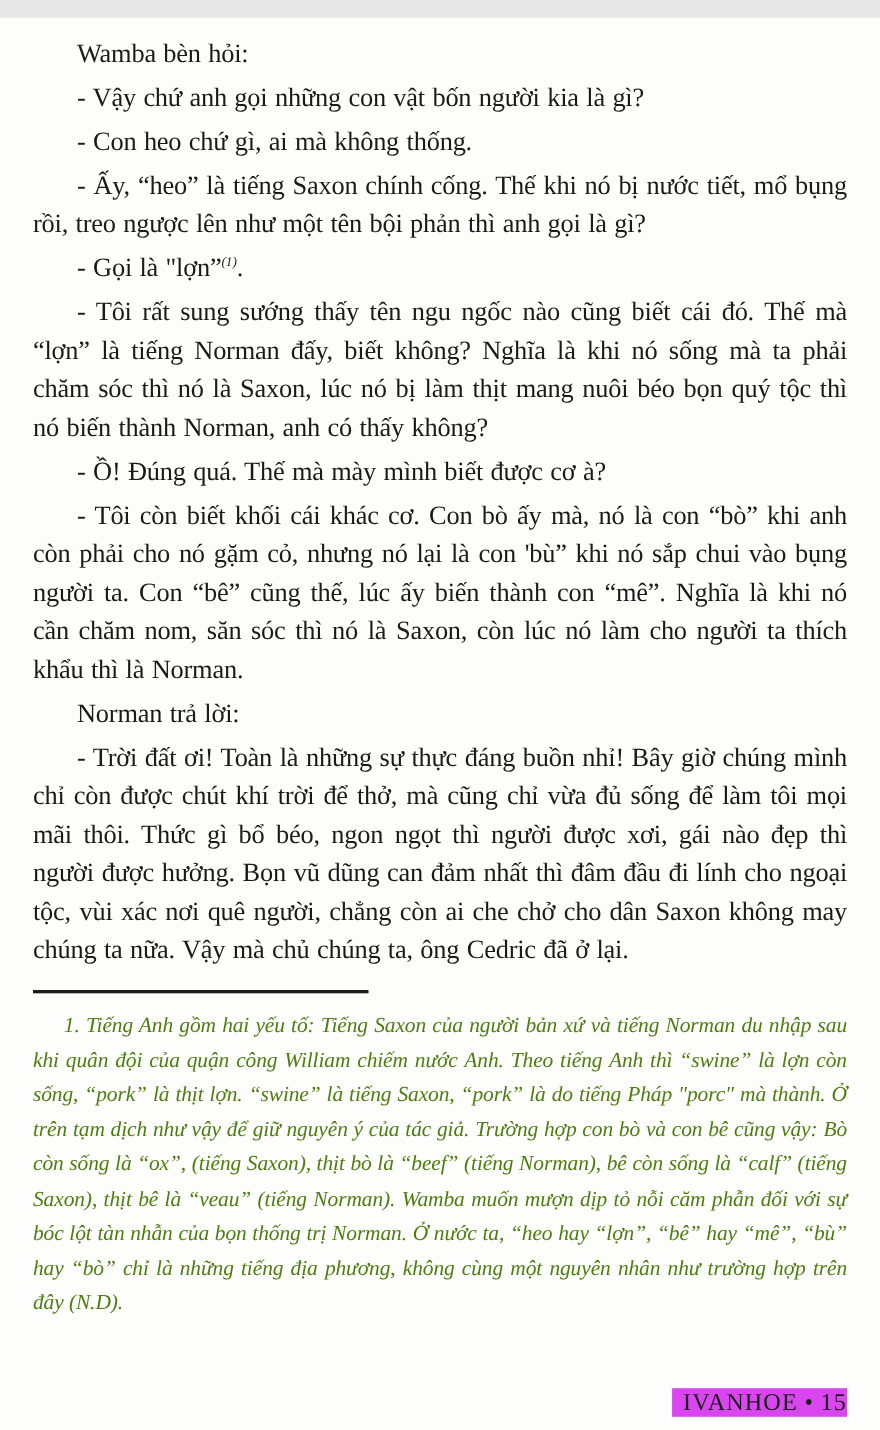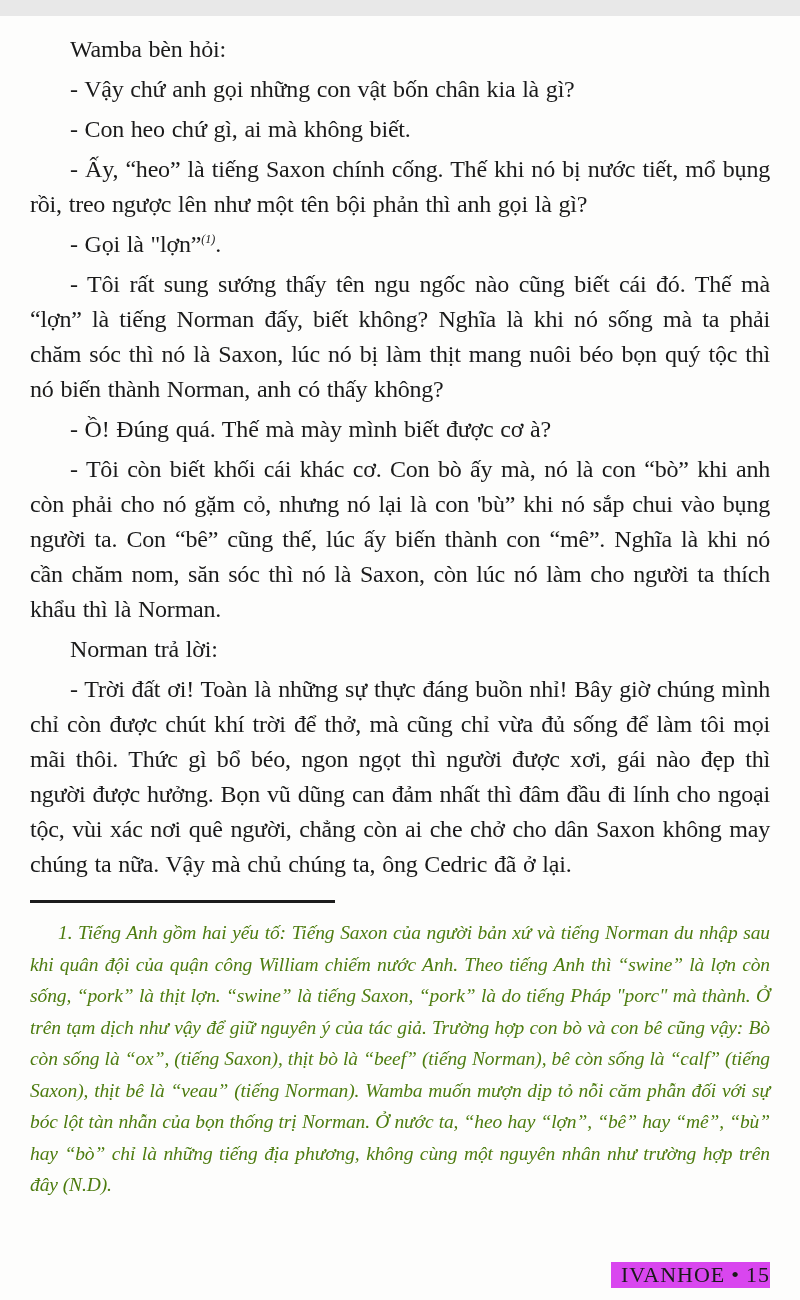--- a/index.html
+++ b/index.html
@@ -68,22 +68,22 @@
     padding: 0 6px;
   }
 </style>
 </head>
 <body>
 
 <div class="page">
 
   <div class="body-text">
     <p>Wamba bèn hỏi:</p>
-    <p>- Vậy chứ anh gọi những con vật bốn chân kia là gì?</p>
-    <p>- Con heo chứ gì, ai mà không biết.</p>
+    <p>- Vậy chứ anh gọi những con vật bốn người kia là gì?</p>
+    <p>- Con heo chứ gì, ai mà không thống.</p>
     <p>- Ấy, “heo” là tiếng Saxon chính cống. Thế khi nó bị nước tiết, mổ bụng rồi, treo ngược lên như một tên bội phản thì anh gọi là gì?</p>
     <p><span>- Gọi là "lợn”</span><sup class="fnref">(1)</sup><span>.</span></p>
     <p>- Tôi rất sung sướng thấy tên ngu ngốc nào cũng biết cái đó. Thế mà “lợn” là tiếng Norman đấy, biết không? Nghĩa là khi nó sống mà ta phải chăm sóc thì nó là Saxon, lúc nó bị làm thịt mang nuôi béo bọn quý tộc thì nó biến thành Norman, anh có thấy không?</p>
     <p>- Ồ! Đúng quá. Thế mà mày mình biết được cơ à?</p>
     <p>- Tôi còn biết khối cái khác cơ. Con bò ấy mà, nó là con “bò” khi anh còn phải cho nó gặm cỏ, nhưng nó lại là con 'bù” khi nó sắp chui vào bụng người ta. Con “bê” cũng thế, lúc ấy biến thành con “mê”. Nghĩa là khi nó cần chăm nom, săn sóc thì nó là Saxon, còn lúc nó làm cho người ta thích khẩu thì là Norman.</p>
     <p>Norman trả lời:</p>
     <p>- Trời đất ơi! Toàn là những sự thực đáng buồn nhỉ! Bây giờ chúng mình chỉ còn được chút khí trời để thở, mà cũng chỉ vừa đủ sống để làm tôi mọi mãi thôi. Thức gì bổ béo, ngon ngọt thì người được xơi, gái nào đẹp thì người được hưởng. Bọn vũ dũng can đảm nhất thì đâm đầu đi lính cho ngoại tộc, vùi xác nơi quê người, chẳng còn ai che chở cho dân Saxon không may chúng ta nữa. Vậy mà chủ chúng ta, ông Cedric đã ở lại.</p>
   </div>
 
   <div class="footnote">

